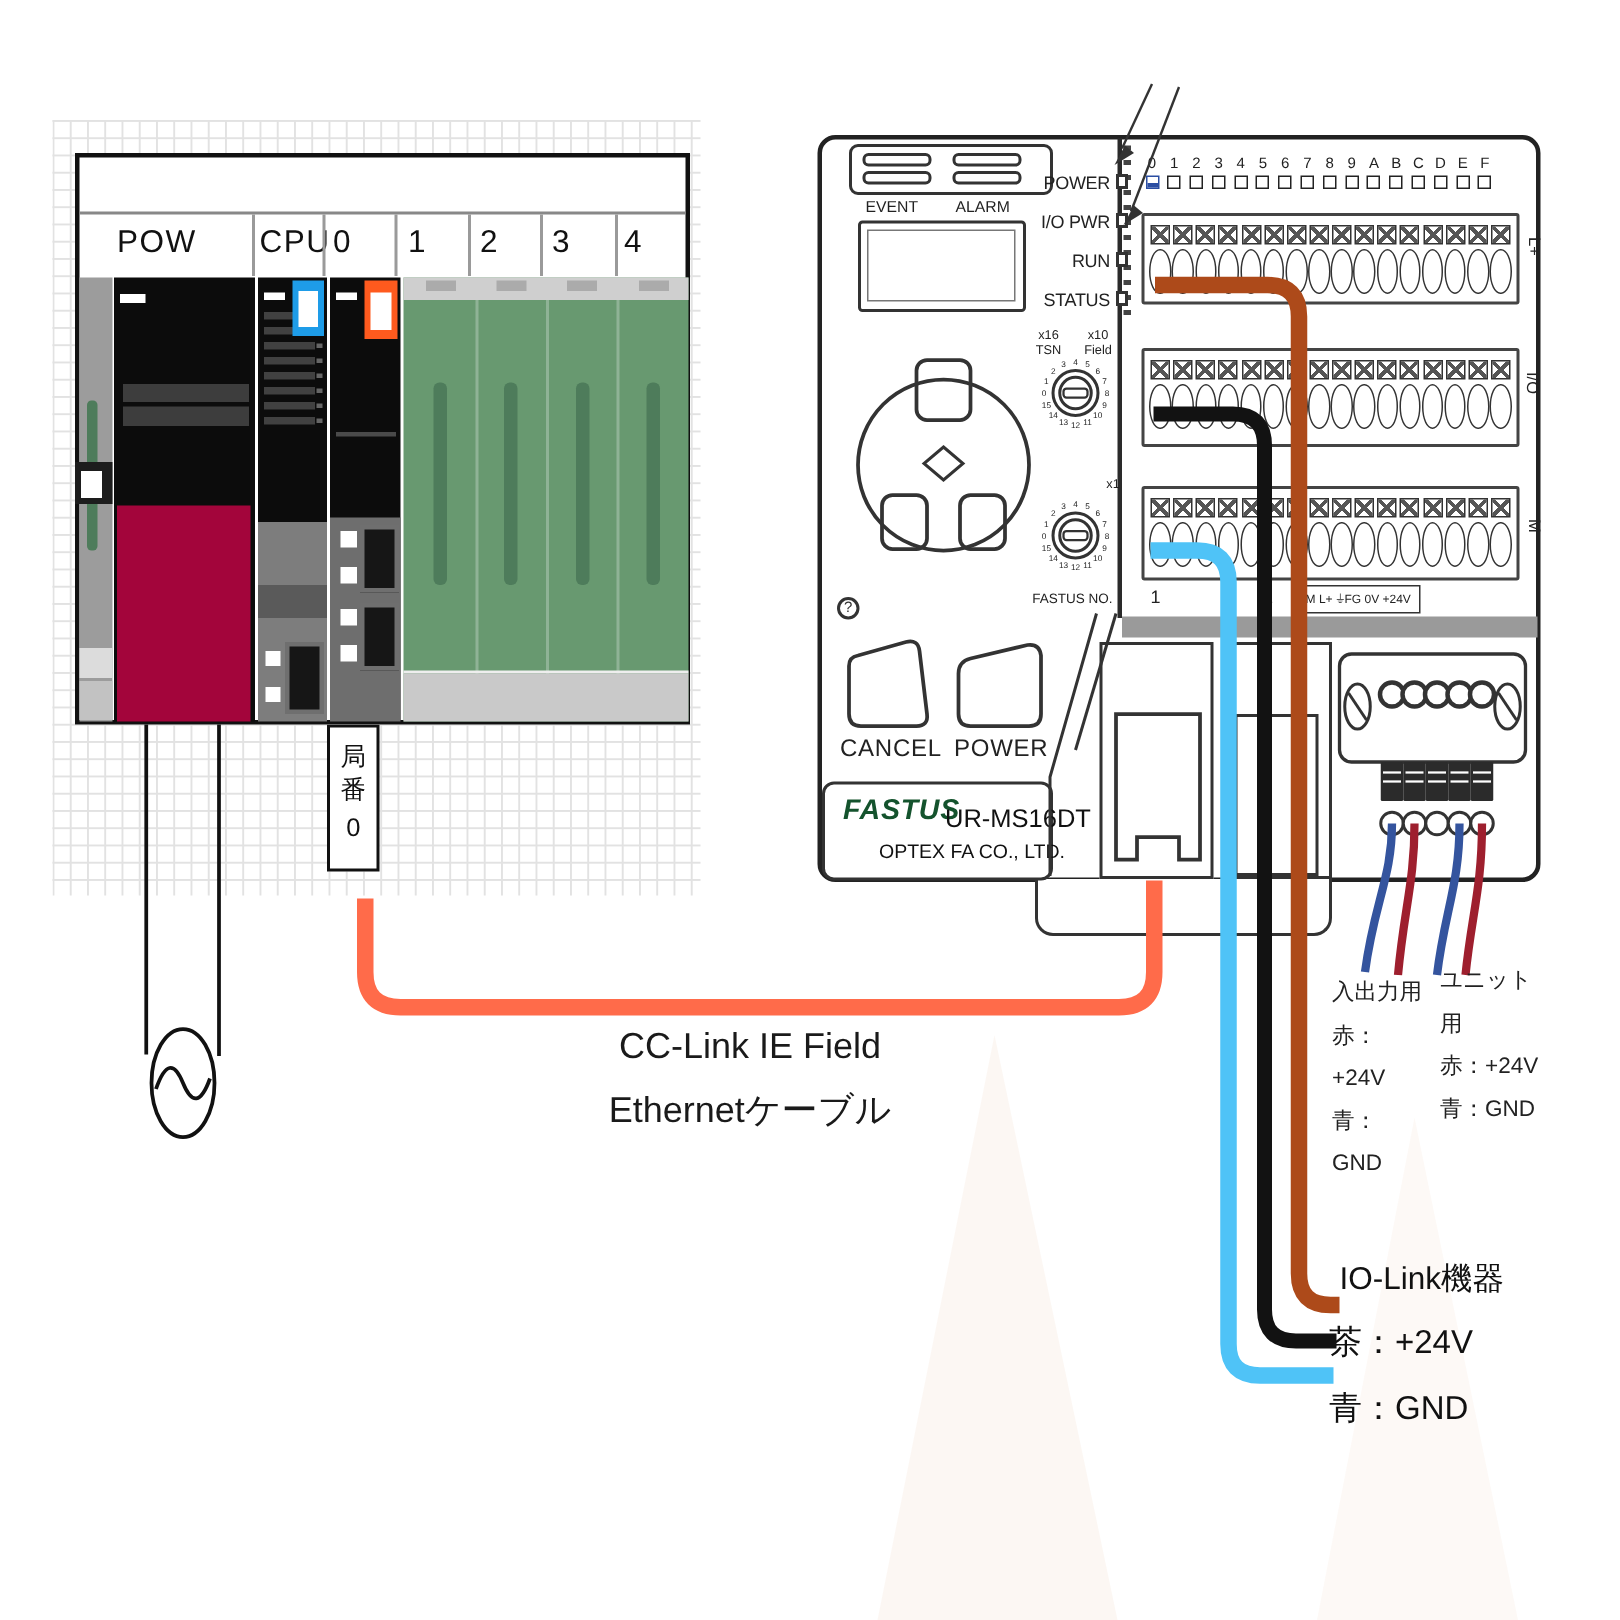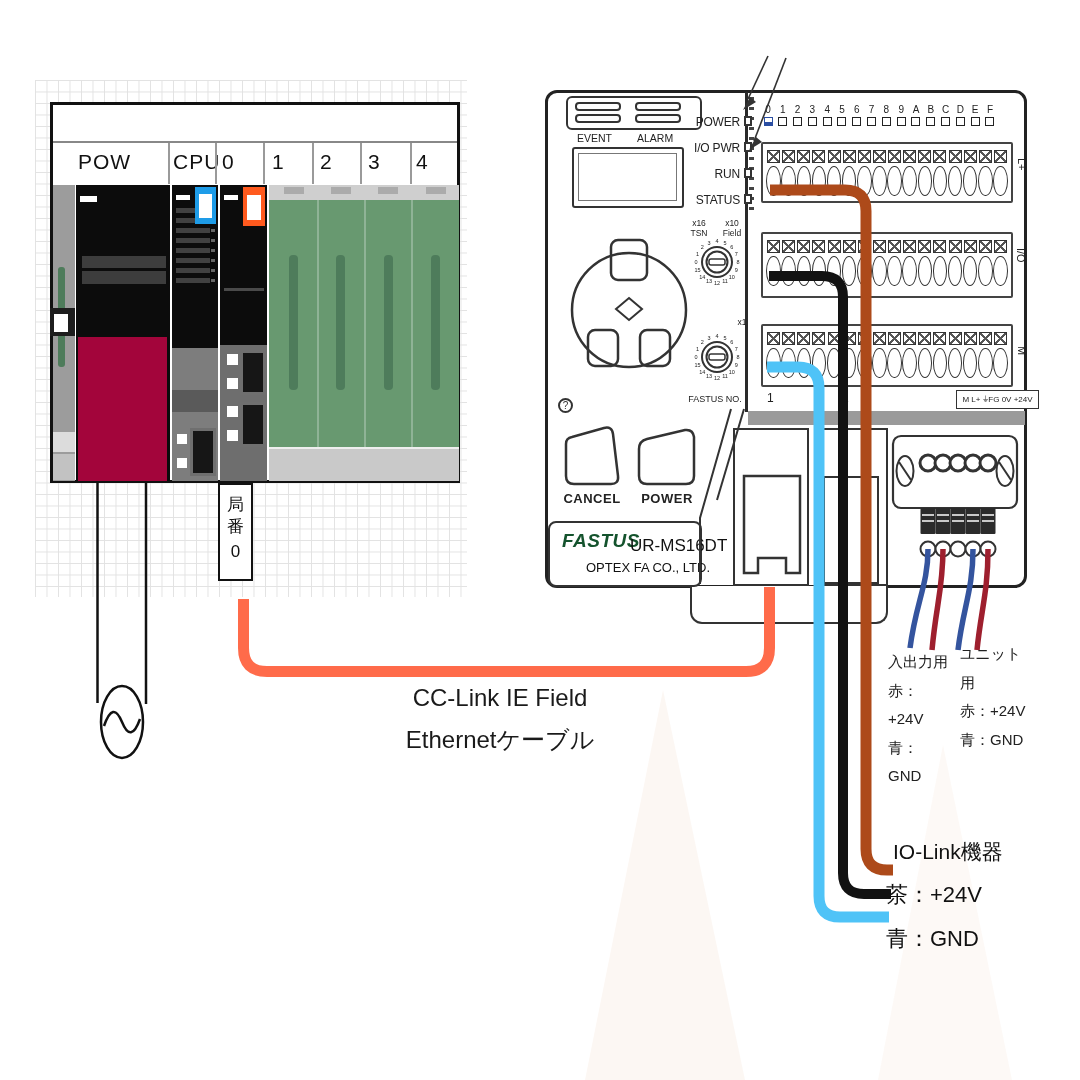--- a/index.html
+++ b/index.html
@@ -27,21 +27,21 @@
   .dev-outline{border:3px solid #222;border-radius:12px;background:#fff;}
   .thin-box{border:2.5px solid #333;background:#fff;}
   .bar{border:2px solid #333;border-radius:4px;background:#fff;}
   .smalltext{color:#222;}
   .led-label{font-size:12px;color:#222;text-align:right;letter-spacing:-0.2px;}
   .led-sq{border:2px solid #333;background:#fff;}
   .led-strip{background:repeating-linear-gradient(to bottom,#444 0 3px,transparent 3px 10px);}
   .mult{font-size:8.5px;line-height:1.15;text-align:center;color:#222;}
   .station-no{font-size:9px;color:#222;text-align:center;letter-spacing:0;}
   .qmark{border:2px solid #333;border-radius:50%;background:#fff;font-size:10px;color:#333;display:flex;align-items:center;justify-content:center;}
-  .btn-label{font-size:13px;color:#222;text-align:center;letter-spacing:0.5px;font-weight:bold;}
+  .btn-label{font-size:16px;color:#222;text-align:left;letter-spacing:0.5px;}
   .brand{font-size:19px;font-weight:bold;font-style:italic;color:#14532d;letter-spacing:0.5px;}
   .model{font-size:17px;color:#111;text-align:center;}
   .maker{font-size:13px;color:#111;}
   
   .hex-row{display:flex;justify-content:space-between;}
   .hex-cell{width:14px;text-align:center;}
   .hex-label{font-size:10px;color:#222;line-height:1.1;}
   .hex-sq{width:7px;height:7px;border:1.6px solid #222;margin:2px auto 0;background:#fff;}
   .hex-sq.active{border-color:var(--channel_blue,#2B4EA2);background:linear-gradient(to top,var(--channel_blue,#2B4EA2) 40%,#fff 40%);}
   
@@ -487,21 +487,21 @@
         <div class="scr"></div>
         <div class="hole"></div>
       </div>
     </div>
   <div class="abs row-side-label" style="left:1016px;top:158px;z-index:4">L+</div>
   <div class="abs row-side-label" style="left:1015px;top:248px;z-index:4">I/O</div>
   <div class="abs row-side-label" style="left:1016px;top:346px;z-index:4">M</div>
 
   <div class="abs port-num" style="left:767px;top:391px;z-index:4">1</div>
   <div class="abs port-num" style="left:842px;top:391px;z-index:4">2</div>
-  <div class="abs pwr-label-box" style="left:956px;top:390px;width:83px;height:19px;z-index:4">M L+ ⏚FG 0V +24V</div>
+  <div class="abs pwr-label-box" style="left:864px;top:390px;width:83px;height:19px;z-index:4">M L+ ⏚FG 0V +24V</div>
 
   <div class="abs gray-bar" style="left:748px;top:411px;width:277px;height:14px;z-index:3"></div>
   <div class="abs well" style="left:733px;top:428px;width:76px;height:158px;z-index:3"></div>
   <div class="abs well" style="left:814px;top:428px;width:74px;height:158px;z-index:3"></div>
   <div class="abs well-inner" style="left:823px;top:476px;width:56px;height:108px;z-index:4"></div>
 
   <svg width="1080" height="1080" style="z-index:6">
 
     <line class="ln" x1="768" y1="56" x2="748" y2="99" stroke-width="1.6"></line>
     <polygon points="743,110 750,97 756,102" fill="#333"></polygon>

